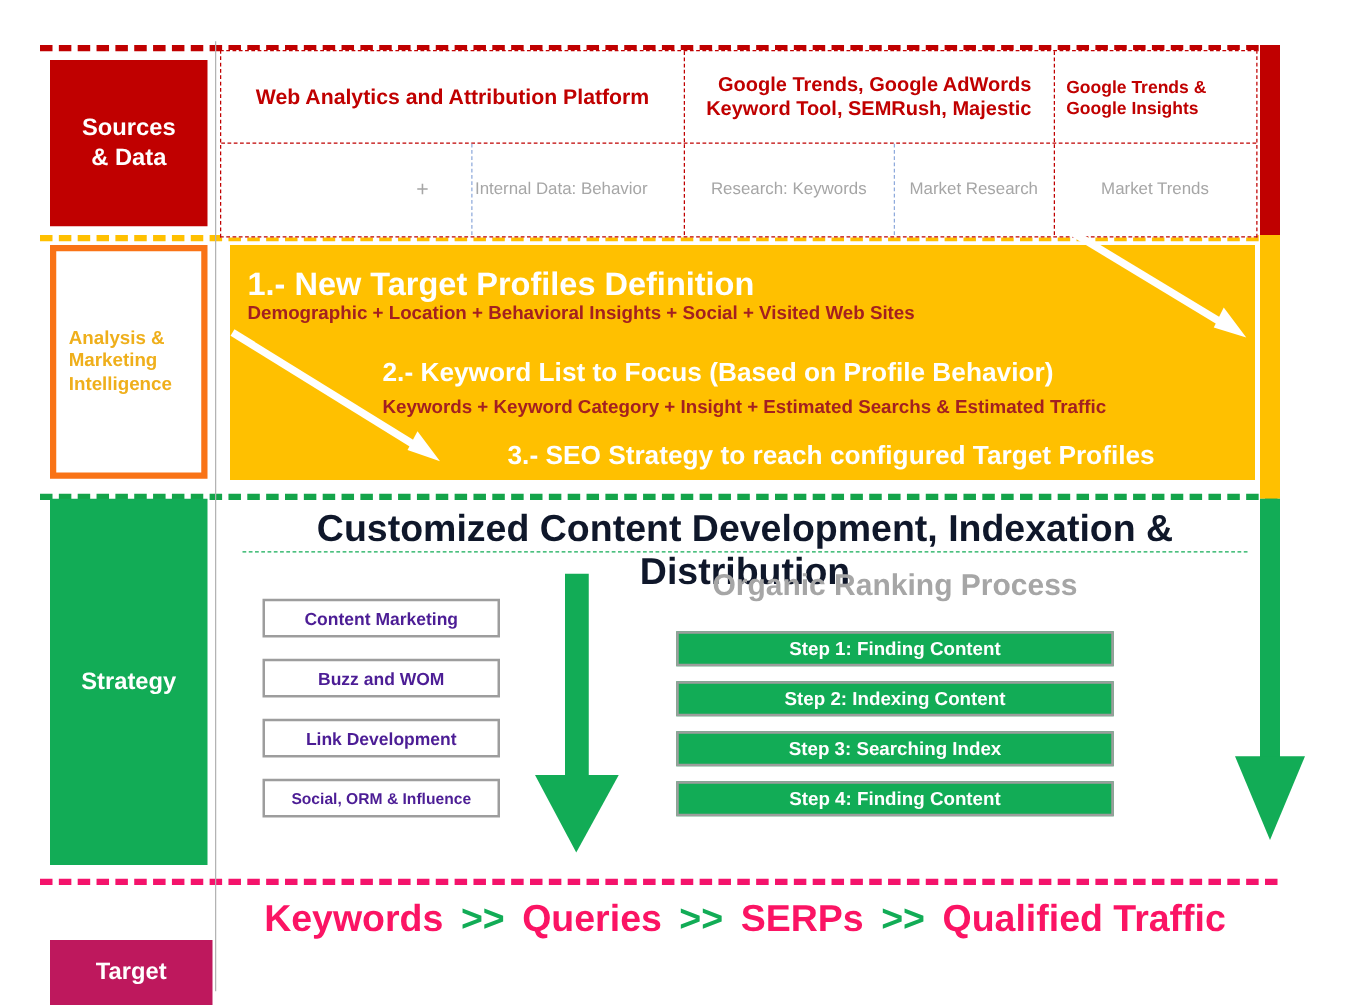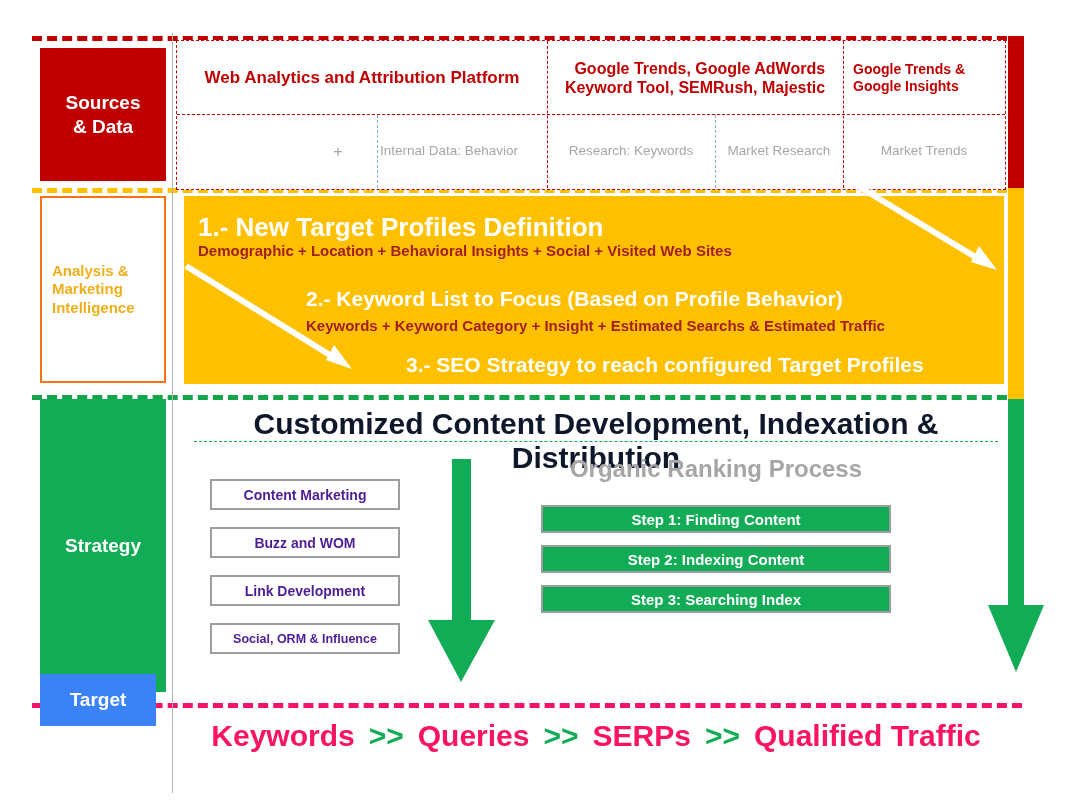--- a/index.html
+++ b/index.html
@@ -14,27 +14,27 @@
   .dash-green{border-color:#14A44A;}
   .dash-pink{border-color:#F4136B;}
 
   
   .leftbox{position:absolute;box-sizing:border-box;}
   .leftbox .lbl{width:100%;text-align:center;font-weight:bold;line-height:1.22;}
 
   #sources-box{left:40px;top:48px;width:126px;height:133px;background:#C00000;justify-content:center;}
   #sources-box .lbl{color:#ffffff;font-size:19px;}
 
-  #analysis-box{left:40px;top:196px;width:126px;height:187px;background:#ffffff;border:2px solid #f97316;}
+  #analysis-box{left:40px;top:196px;width:126px;height:187px;background:#ffffff;border:5px solid #f97316;}
   #analysis-box .lbl{color:#EFAF1B;font-size:15px;text-align:left;padding-left:10px;}
 
   #strategy-box{left:40px;top:399px;width:126px;height:293px;background:#12AC56;}
   #strategy-box .lbl{color:#ffffff;font-size:19px;}
 
-  #target-box{left:40px;top:674px;width:116px;height:52px;background:#3b82f6;}
+  #target-box{left:40px;top:752px;width:130px;height:52px;background:#be185d;}
   #target-box .lbl{color:#ffffff;font-size:19px;}
 
   
   #vsep{position:absolute;left:172px;top:33px;width:1px;height:760px;background:#b3b3b3;}
 
   
   #rail-red{position:absolute;left:1008px;top:36px;width:16px;height:152px;background:#C00000;}
   #rail-yellow{position:absolute;left:1008px;top:188px;width:16px;height:211px;background:#FFC000;}
 
   
@@ -150,20 +150,21 @@
   <div class="chip" style="top:479px;">Content Marketing</div>
   <div class="chip" style="top:527px;">Buzz and WOM</div>
   <div class="chip" style="top:575px;">Link Development</div>
   <div class="chip" style="top:623px;font-size:12.5px;">Social, ORM &amp; Influence</div>
 
   <div id="ork-title">Organic Ranking Process</div>
 
   <div class="step" style="top:505px;">Step 1: Finding Content</div>
   <div class="step" style="top:545px;">Step 2: Indexing Content</div>
   <div class="step" style="top:585px;">Step 3: Searching Index</div>
+  <div class="step" style="top:625px;">Step 4: Finding Content</div>
 
   <div id="target-flow">
     <span class="t-word">Keywords</span>
     <span class="t-arrow">&gt;&gt;</span>
     <span class="t-word">Queries</span>
     <span class="t-arrow">&gt;&gt;</span>
     <span class="t-word">SERPs</span>
     <span class="t-arrow">&gt;&gt;</span>
     <span class="t-word">Qualified Traffic</span>
   </div>

